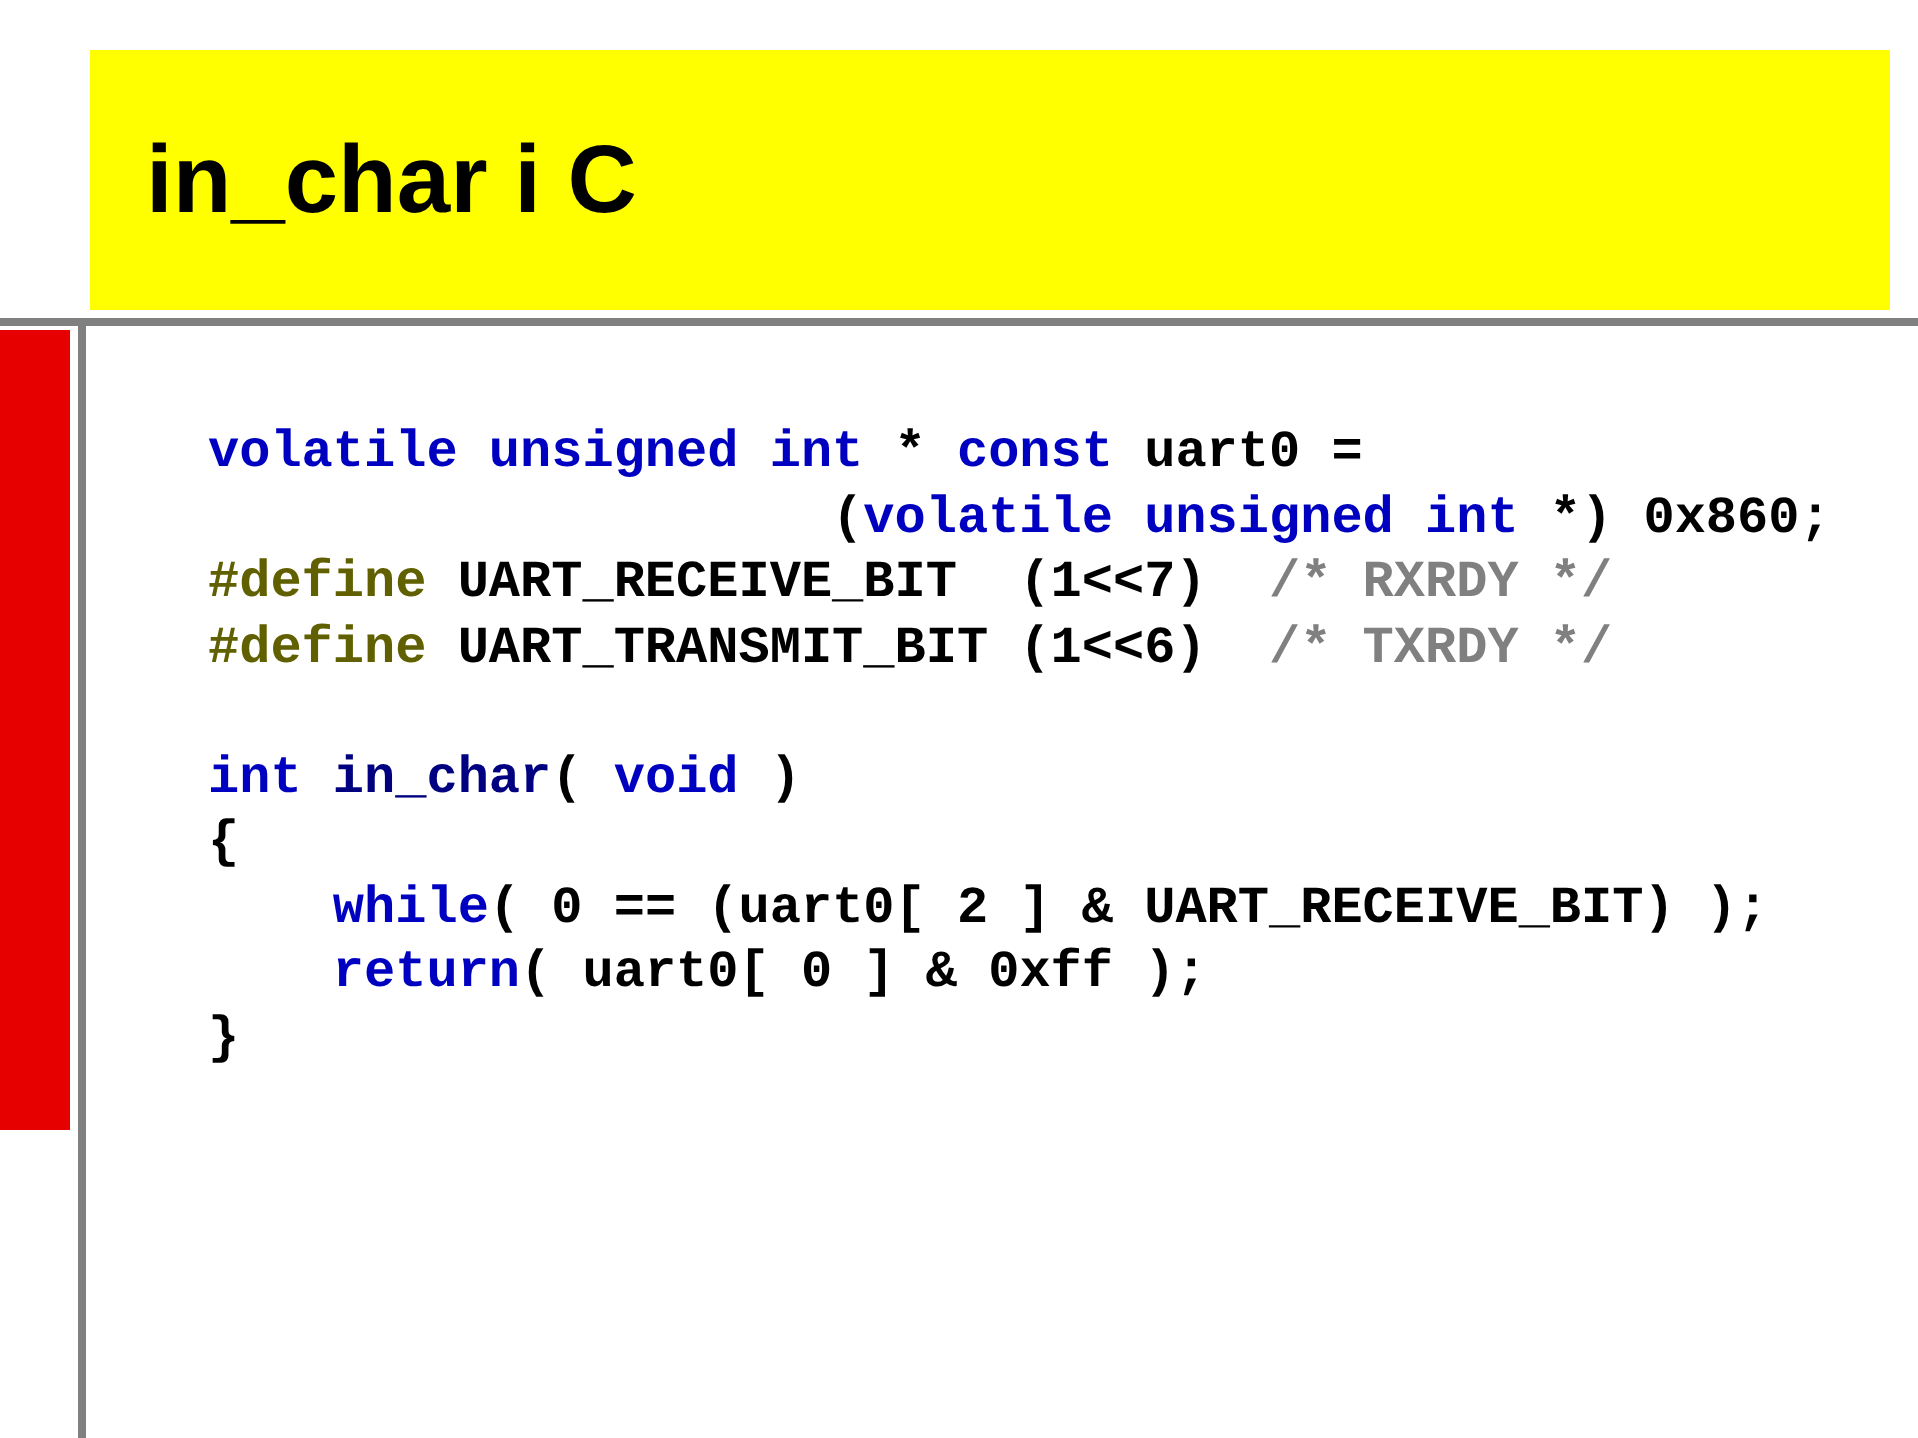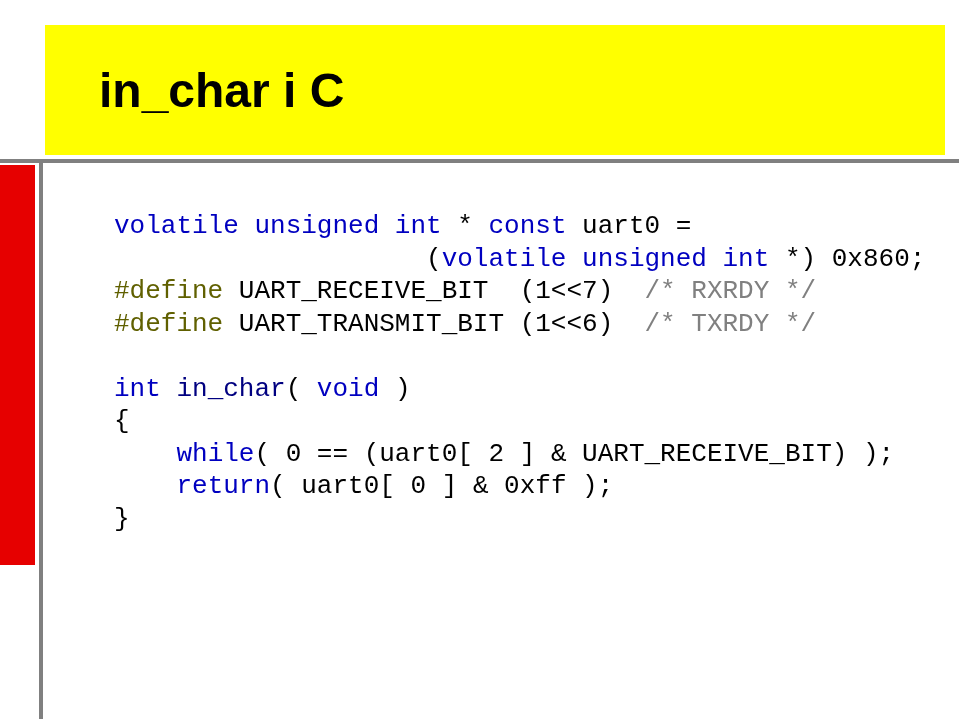--- a/index.html
+++ b/index.html
@@ -21,21 +21,21 @@
   }
   .title-bar {
     position: absolute;
     left: 45px;
     top: 25px;
     width: 900px;
     height: 130px;
     background: #ffff00;
     display: flex;
     align-items: center;
-    padding-left: 54px;
+    padding-left: 28px;
     text-align: center;
   }
   .title-bar h1 {
     font-size: 48px;
     font-weight: bold;
     color: #000;
   }
   .divider-h {
     position: absolute;
     left: 0;
@@ -47,26 +47,26 @@
   .divider-v {
     position: absolute;
     left: 39px;
     top: 159px;
     width: 4px;
     height: 560px;
     background: #808080;
   }
   .code-area {
     position: absolute;
-    left: 114px;
+    left: 104px;
     top: 210px;
     width: 820px;
     font-family: "Courier New", Courier, monospace;
     font-size: 26px;
-    font-weight: normal;
+    font-weight: bold;
     color: #000;
     line-height: 1.25;
     white-space: pre;
   }
   .kw   { color: #0000c0; }
   .pp   { color: #606000; }
   .cm   { color: #808080; }
   .fn   { color: #000080; }
 </style>
 </head>

